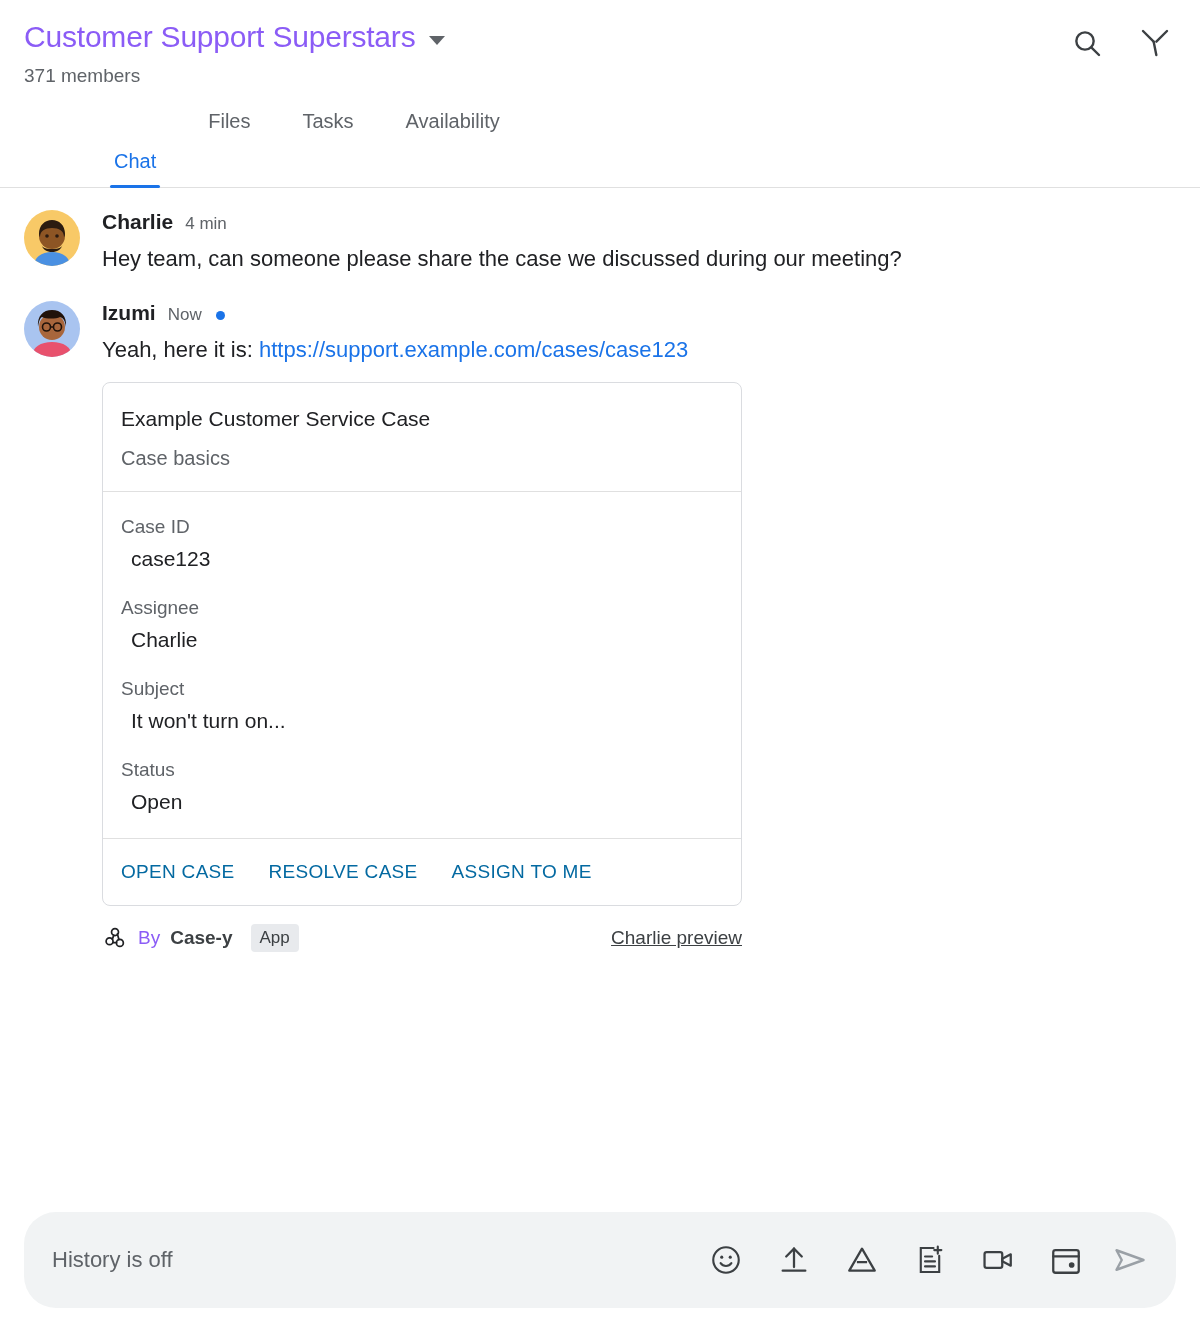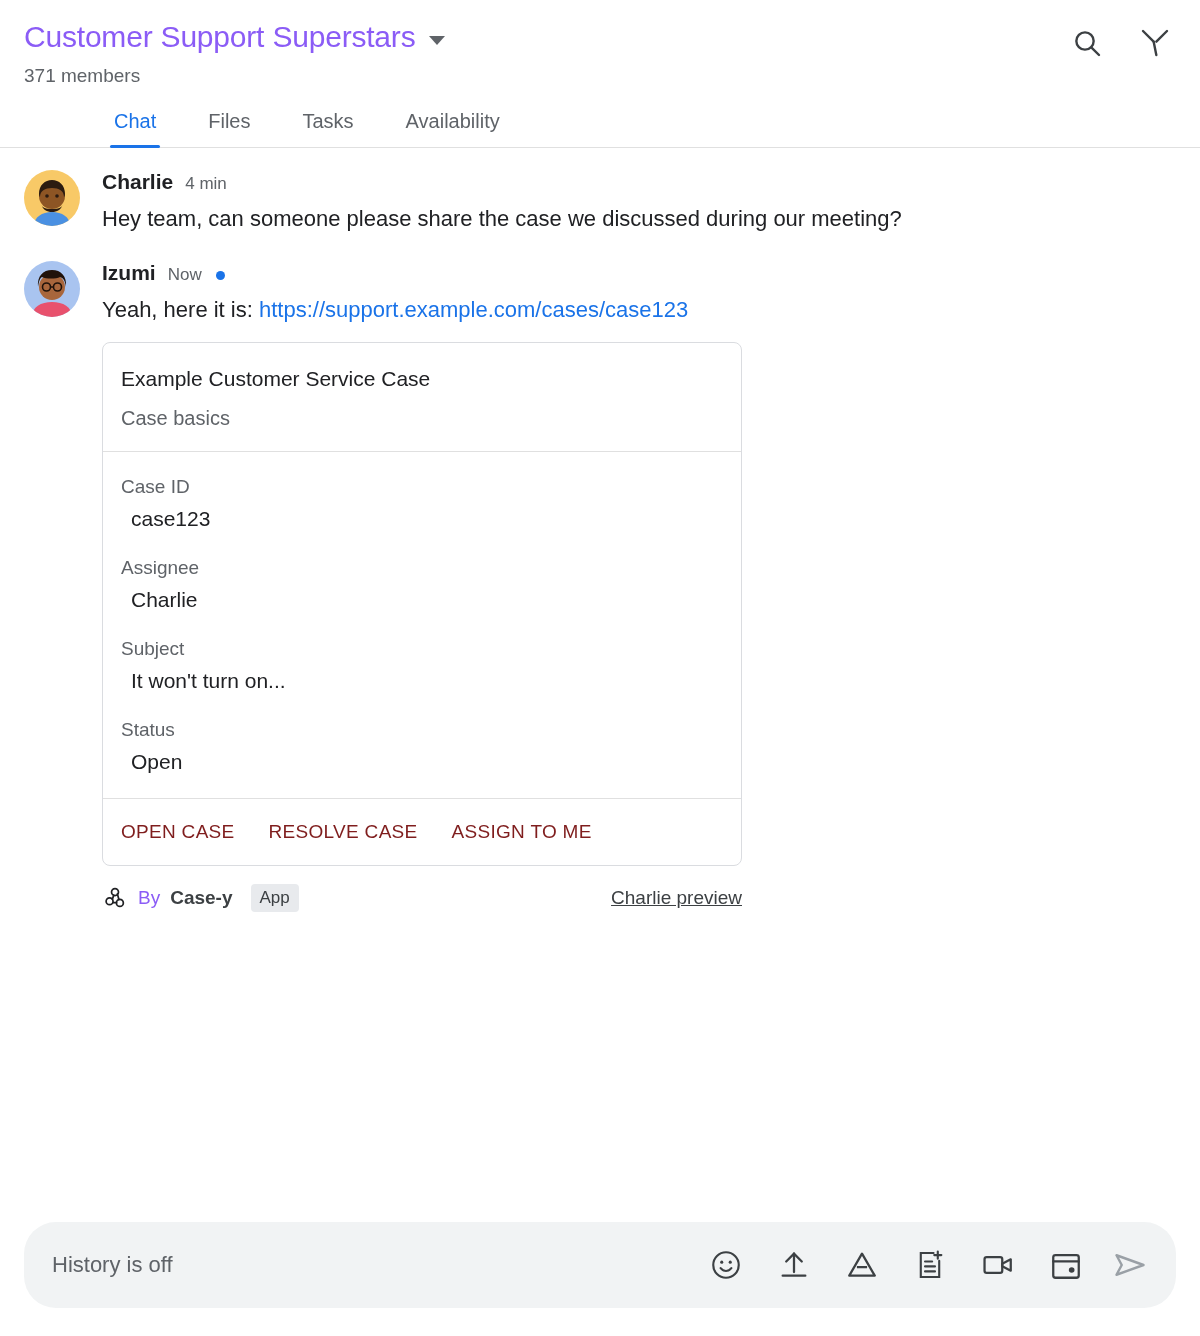--- a/index.html
+++ b/index.html
@@ -79,20 +79,21 @@
     font-size: 20px;
     color: #5f6368;
     padding: 4px 26px 14px 26px;
     cursor: pointer;
     position: relative;
     white-space: nowrap;
   }
   .tab.active {
     color: #1a73e8;
     font-weight: 500;
+    margin-top: 40px;
   }
   .tab.active::after {
     content: "";
     position: absolute;
     left: 22px; right: 22px;
     bottom: -1px;
     height: 3px;
     border-radius: 2px;
     background: #1a73e8;
   }
@@ -193,21 +194,21 @@
   }
   .card-actions {
     display: flex;
     gap: 34px;
     padding: 22px 18px;
   }
   .card-action {
     font-size: 19px;
     font-weight: 500;
     letter-spacing: 0.3px;
-    color: #7f1d1d;
+    color: #0369a1;
     cursor: pointer;
     text-transform: uppercase;
   }
 
   
   .attrib {
     display: flex;
     align-items: center;
     width: 640px;
     margin-top: 18px;
@@ -240,21 +241,21 @@
 
   
   .composer-wrap {
     padding: 0 24px 28px 24px;
   }
   .composer {
     display: flex;
     align-items: center;
     background: #f1f3f4;
     border-radius: 32px;
-    height: 86px;
+    height: 96px;
     padding: 0 26px;
   }
   .composer-input {
     flex: 1;
     border: none;
     background: transparent;
     outline: none;
     font-size: 22px;
     color: #5f6368;
     font-family: "Liberation Sans", sans-serif;

